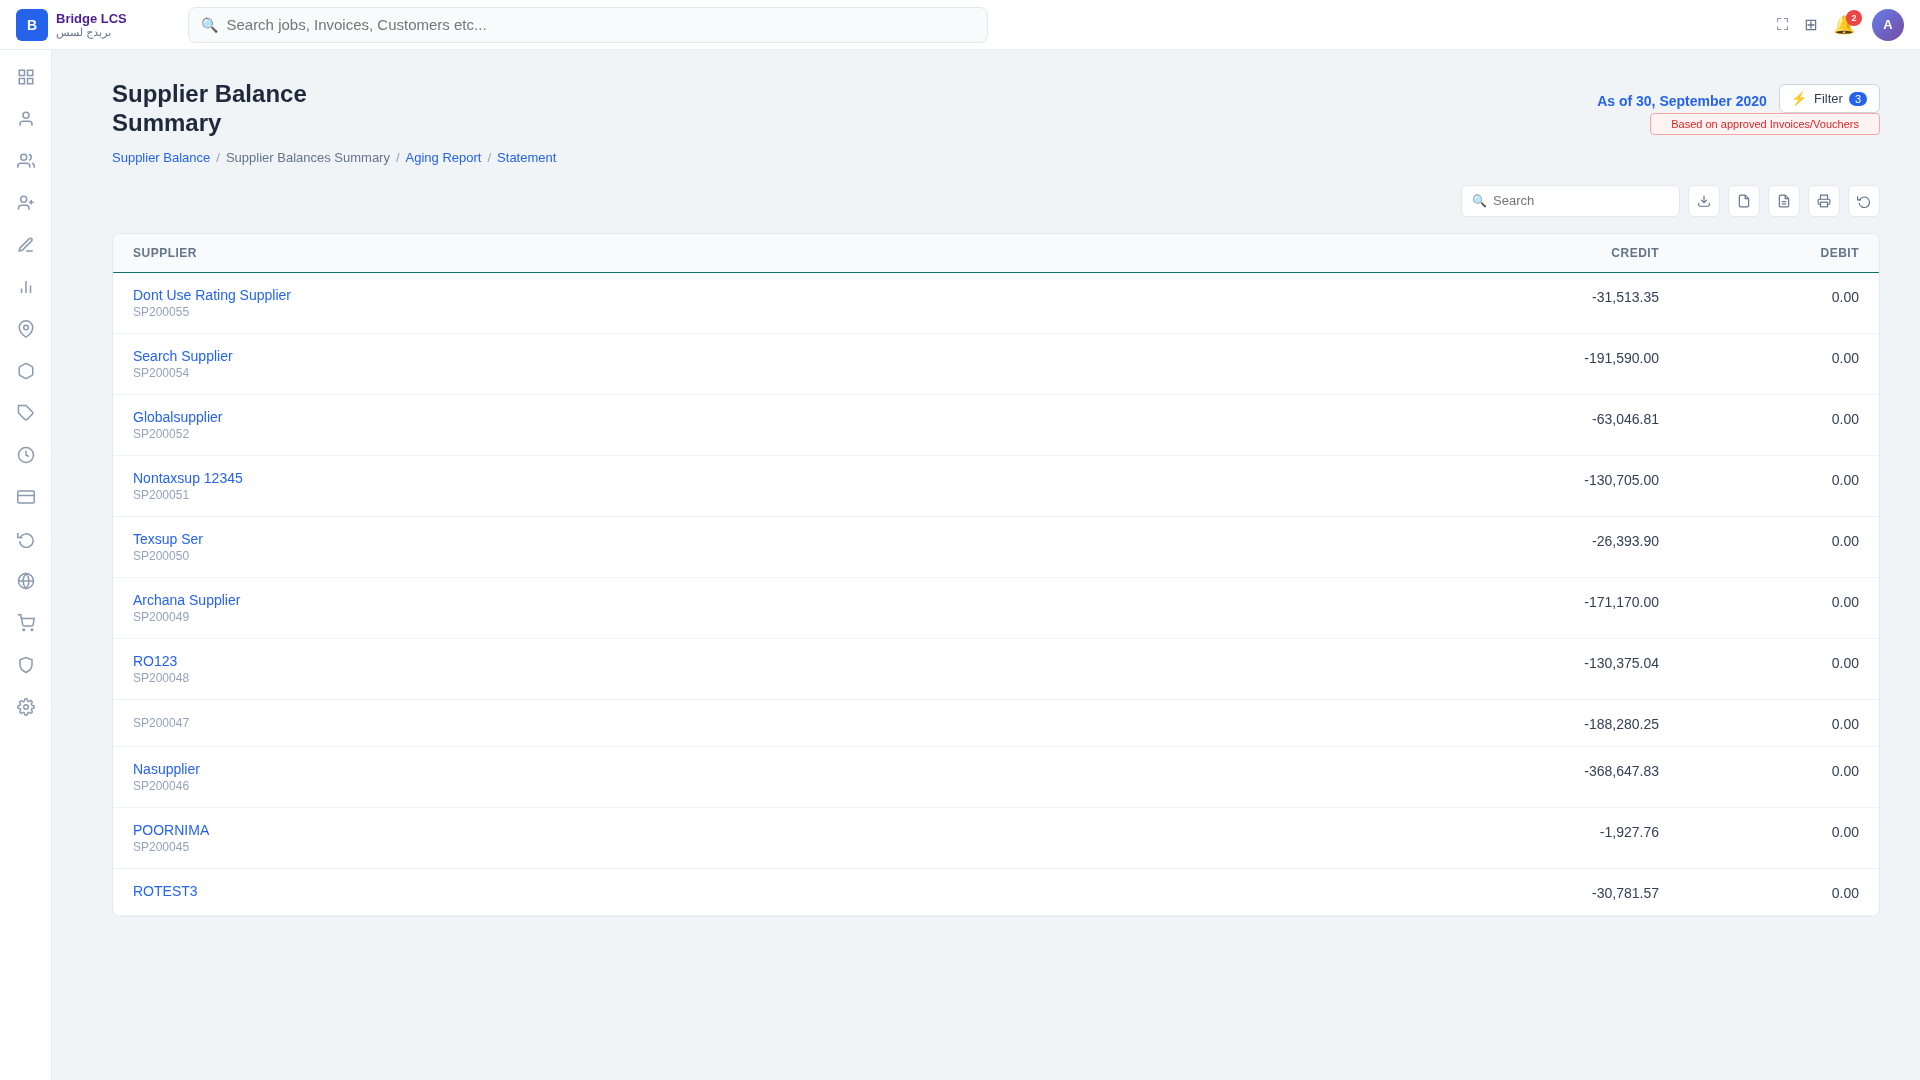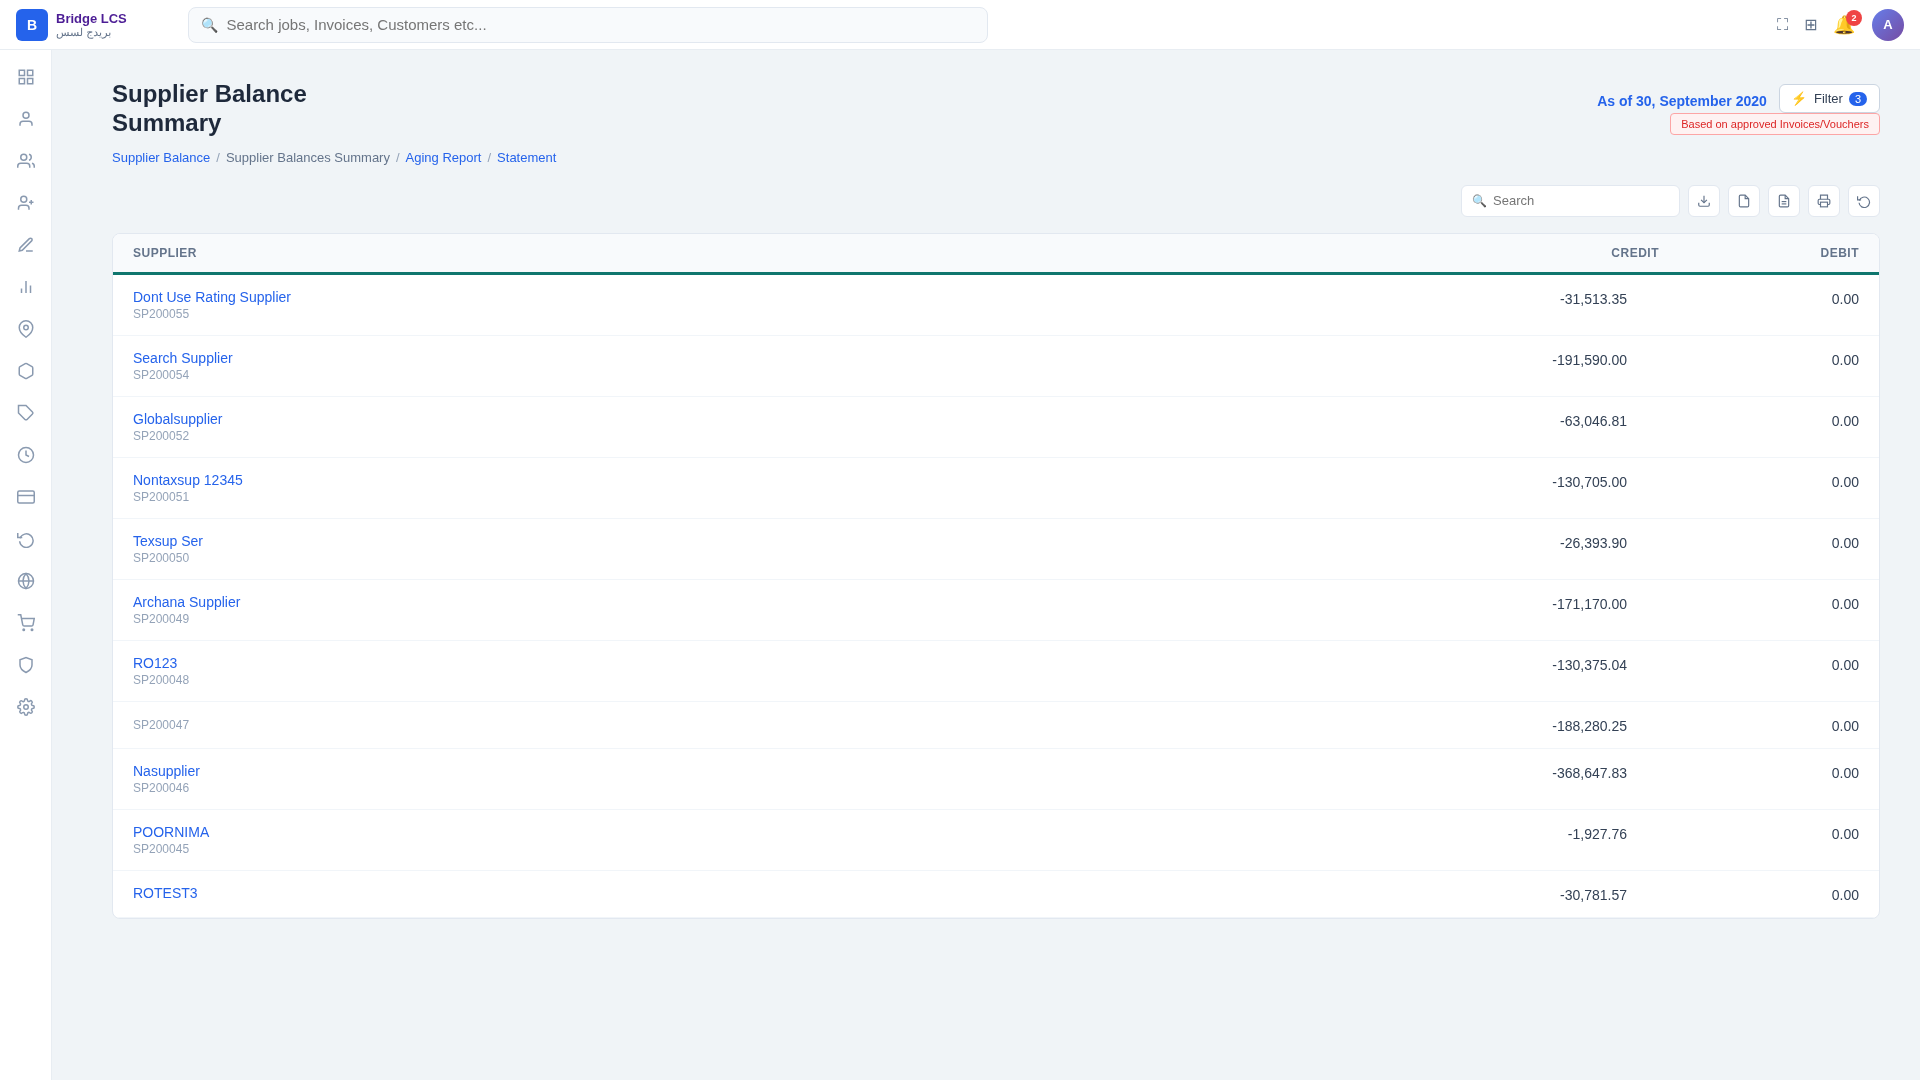--- a/index.html
+++ b/index.html
@@ -149,21 +149,21 @@
       cursor: pointer;
       color: #334155;
     }
     .filter-btn .filter-icon { color: #2563eb; }
     .filter-badge { background: #2563eb; color: white; font-size: 11px; border-radius: 10px; padding: 1px 6px; }
     .approved-badge {
       background: #fef2f2;
       border: 1px solid #fca5a5;
       color: #dc2626;
       font-size: 11px;
-      padding: 4px 10px;
+      padding: 4px 20px;
       border-radius: 4px;
     }
 
     
     .breadcrumb {
       display: flex;
       align-items: center;
       gap: 6px;
       font-size: 13px;
       color: #64748b;
@@ -218,37 +218,36 @@
       background: #fff;
       border-radius: 8px;
       border: 1px solid #e2e8f0;
       overflow: hidden;
     }
     .table-header {
       display: grid;
       grid-template-columns: 1fr 200px 200px;
       padding: 12px 20px;
       background: #f8fafc;
-      border-bottom: 3px solid #0f766e;
+      border-bottom: 1px solid #0f766e;
     }
     .th {
       font-size: 12px;
       font-weight: 600;
       color: #64748b;
       text-transform: uppercase;
       letter-spacing: 0.5px;
     }
     .th.right { text-align: right; }
     .table-row {
       display: grid;
       grid-template-columns: 1fr 200px 200px;
       padding: 14px 20px;
       border-bottom: 1px solid #f1f5f9;
       transition: background 0.15s;
-      gap: 32px;
     }
     .supplier-name {
       font-size: 14px;
       color: #2563eb;
       cursor: pointer;
       font-weight: 500;
     }
     .supplier-code { font-size: 12px; color: #94a3b8; margin-top: 2px; }
     .cell-value { font-size: 14px; color: #334155; text-align: right; padding-top: 2px; }
     .cell-value.credit { color: #334155; }

